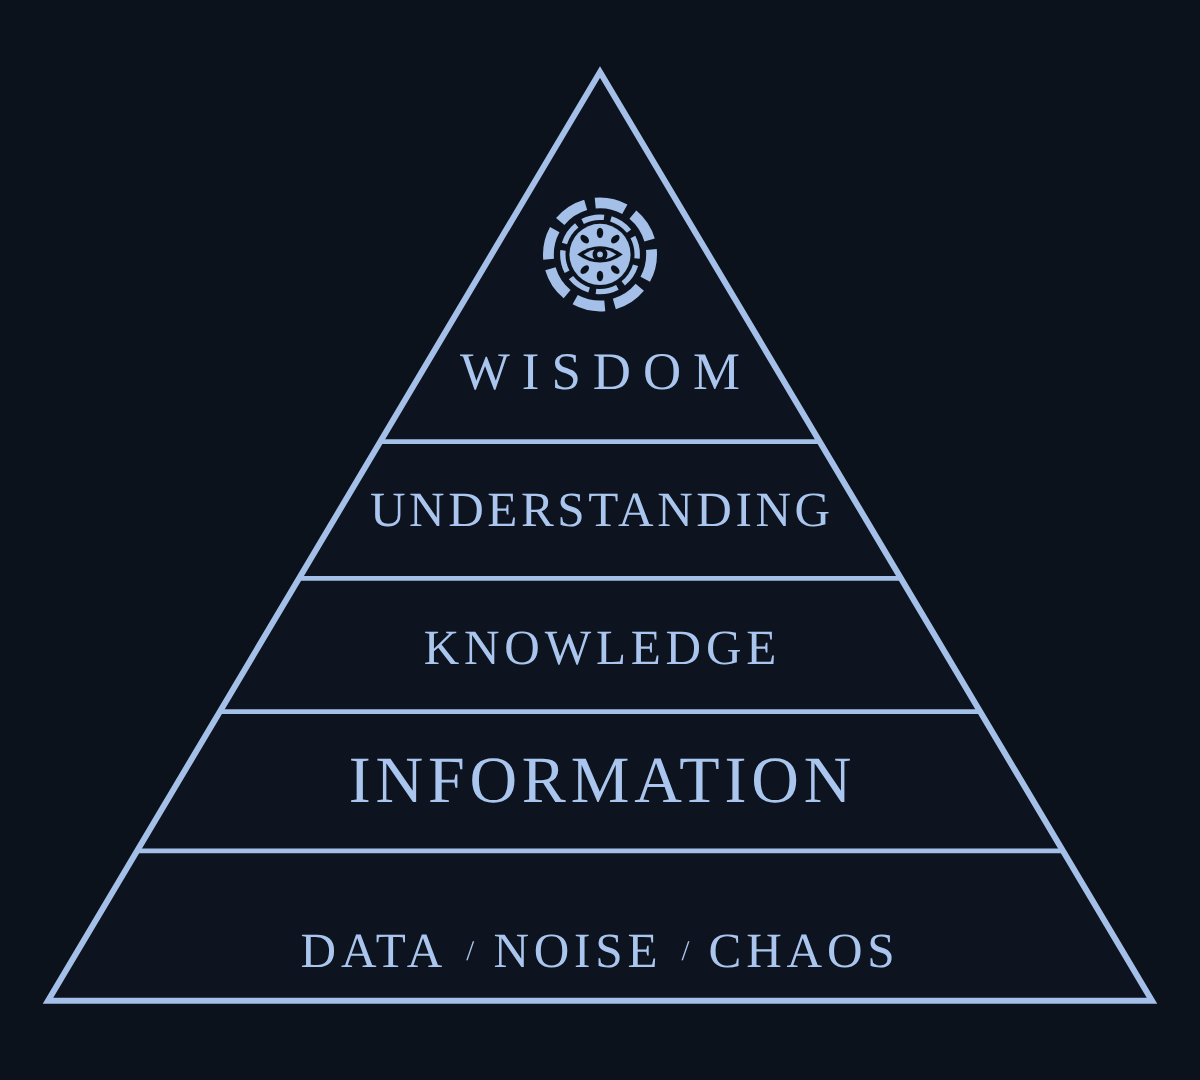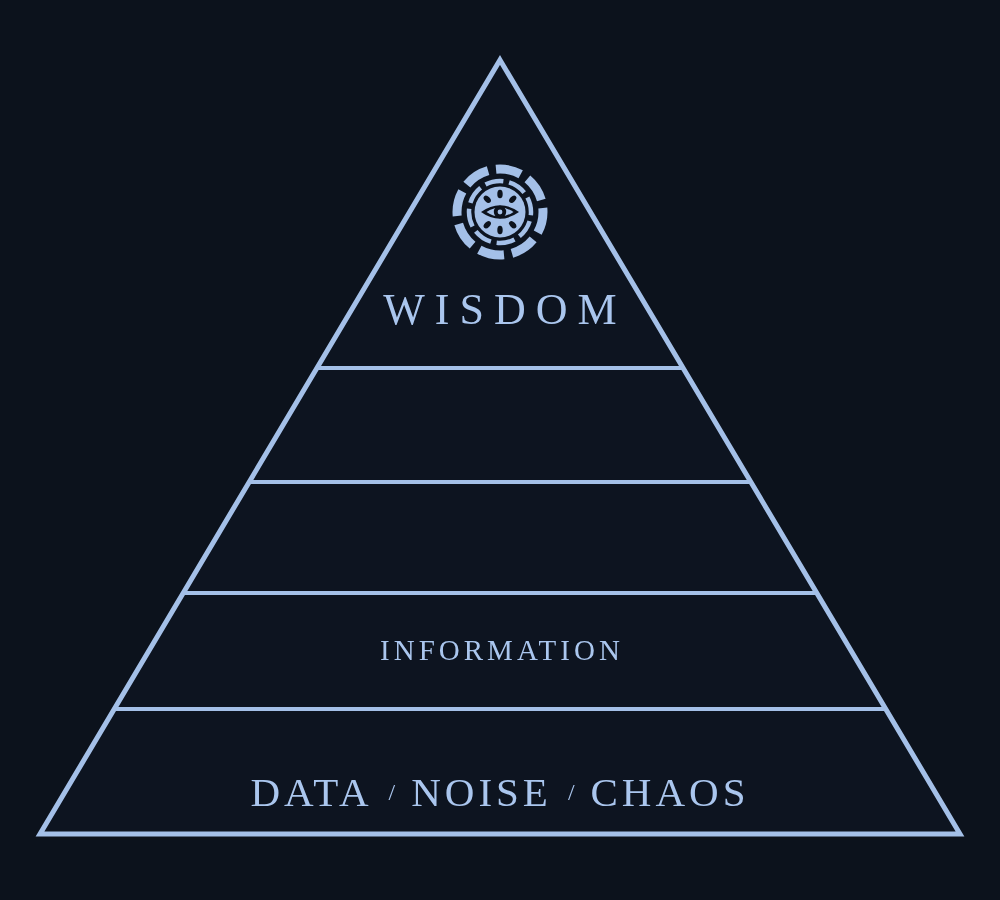--- a/index.html
+++ b/index.html
@@ -28,21 +28,21 @@
     text-align: center;
     color: var(--text);
     white-space: nowrap;
     line-height: 48px;
     height: 48px;
     font-weight: normal;
   }
   .label-wisdom        { top: 286px; font-size: 44px; letter-spacing: 10px; text-indent: 10px; }
   .label-understanding { top: 400px; font-size: 41px; letter-spacing: 3px;  text-indent: 3px; }
   .label-knowledge     { top: 515px; font-size: 41px; letter-spacing: 4px;  text-indent: 4px; }
-  .label-information   { top: 626px; font-size: 29px; letter-spacing: 4px;  text-indent: 4px; }
+  .label-information   { top: 626px; font-size: 55px; letter-spacing: 4px;  text-indent: 4px; }
   .label-data          { top: 752px; font-size: 41px; letter-spacing: 4px;  text-indent: 0; margin-top: 16px; }
   .slash {
     font-size: 0.58em;
     margin: 0 16px;
     position: relative;
     top: -6px;
     letter-spacing: 0;
   }
 </style>
 </head>
@@ -80,21 +80,23 @@
         <path d="M-19 0 Q0 -13.5 19 0 Q0 13.5 -19 0 Z" fill="#0c121c"></path>
         <path d="M-13.5 0 Q0 -9 13.5 0 Q0 9 -13.5 0 Z" fill="#a4c0e8"></path>
         <circle r="6.2" fill="#0c121c"></circle>
         <circle r="2.4" fill="#a4c0e8"></circle>
       </g>
     </g>
   </svg>
 
   <div class="level-label label-wisdom">WISDOM</div>
 
+  <div class="level-label label-understanding">UNDERSTANDING</div>
 
+  <div class="level-label label-knowledge">KNOWLEDGE</div>
 
   <div class="level-label label-information">INFORMATION</div>
 
   <div class="level-label label-data">
     <span>DATA</span><span class="slash">/</span><span>NOISE</span><span class="slash">/</span><span>CHAOS</span>
   </div>
 
 </div>
 
 </body></html>

